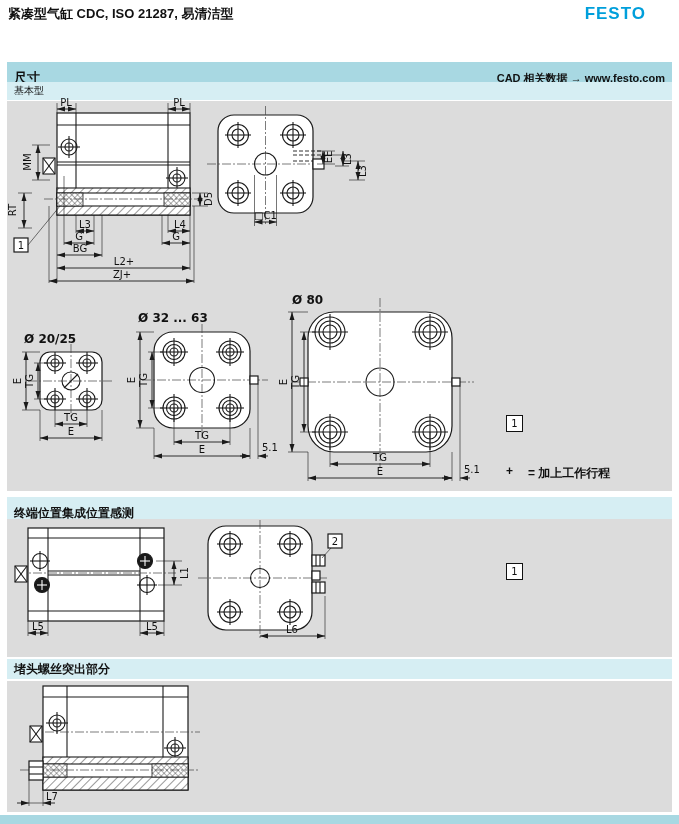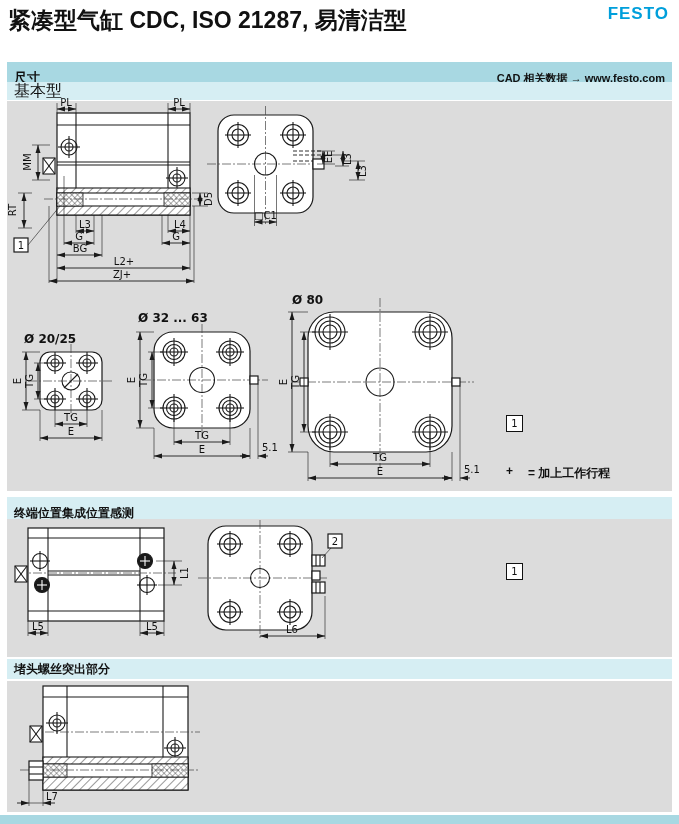--- a/index.html
+++ b/index.html
@@ -1,25 +1,25 @@
 <!DOCTYPE html>
 <html><head>
 <meta charset="utf-8">
 <style>
   html,body{margin:0;padding:0;background:#fff;}
   .page{position:relative;width:679px;height:824px;background:#ffffff;overflow:hidden;
         font-family:"Liberation Sans","DejaVu Sans",sans-serif;color:#111;}
-  .title{position:absolute;left:8px;top:5px;font-size:23px;font-weight:700;letter-spacing:0;}
+  .title{position:absolute;left:8px;top:5px;font-size:13px;font-weight:700;letter-spacing:0;}
   .subtitle{position:absolute;left:8px;top:28px;font-size:11px;margin-top:36px;}
-  .logo{position:absolute;right:10px;top:4px;font-size:17px;font-weight:700;
+  .logo{position:absolute;right:33px;top:4px;font-size:17px;font-weight:700;
         letter-spacing:1px;color:#009fdb;}
   .bar{position:absolute;left:7px;right:7px;display:flex;align-items:center;
        justify-content:space-between;padding:0 7px;box-sizing:border-box;}
   .bar-main{top:62px;height:32px;background:#a8d8e2;font-size:13px;font-weight:700;}
-  .bar-sub{top:82px;height:18px;background:#d6eef3;font-size:16px;}
+  .bar-sub{top:82px;height:18px;background:#d6eef3;font-size:10px;}
   .bar-2{top:497px;height:32px;background:#d6eef3;font-size:12px;font-weight:700;}
   .bar-3{top:659px;height:20px;background:#d6eef3;font-size:12px;font-weight:700;}
   .cad{font-size:11px;font-weight:700;}
   .panel{position:absolute;left:7px;right:7px;background:#dcdcdc;}
   .panel1{top:101px;height:390px;}
   .panel2{top:519px;height:138px;}
   .panel3{top:681px;height:131px;}
   .bottom-bar{position:absolute;left:0;right:0;top:815px;height:9px;background:#a8d8e2;}
   .draw{position:absolute;overflow:visible;}
   .note{position:absolute;display:flex;gap:7px;font-size:12px;font-weight:700;color:#111;}

